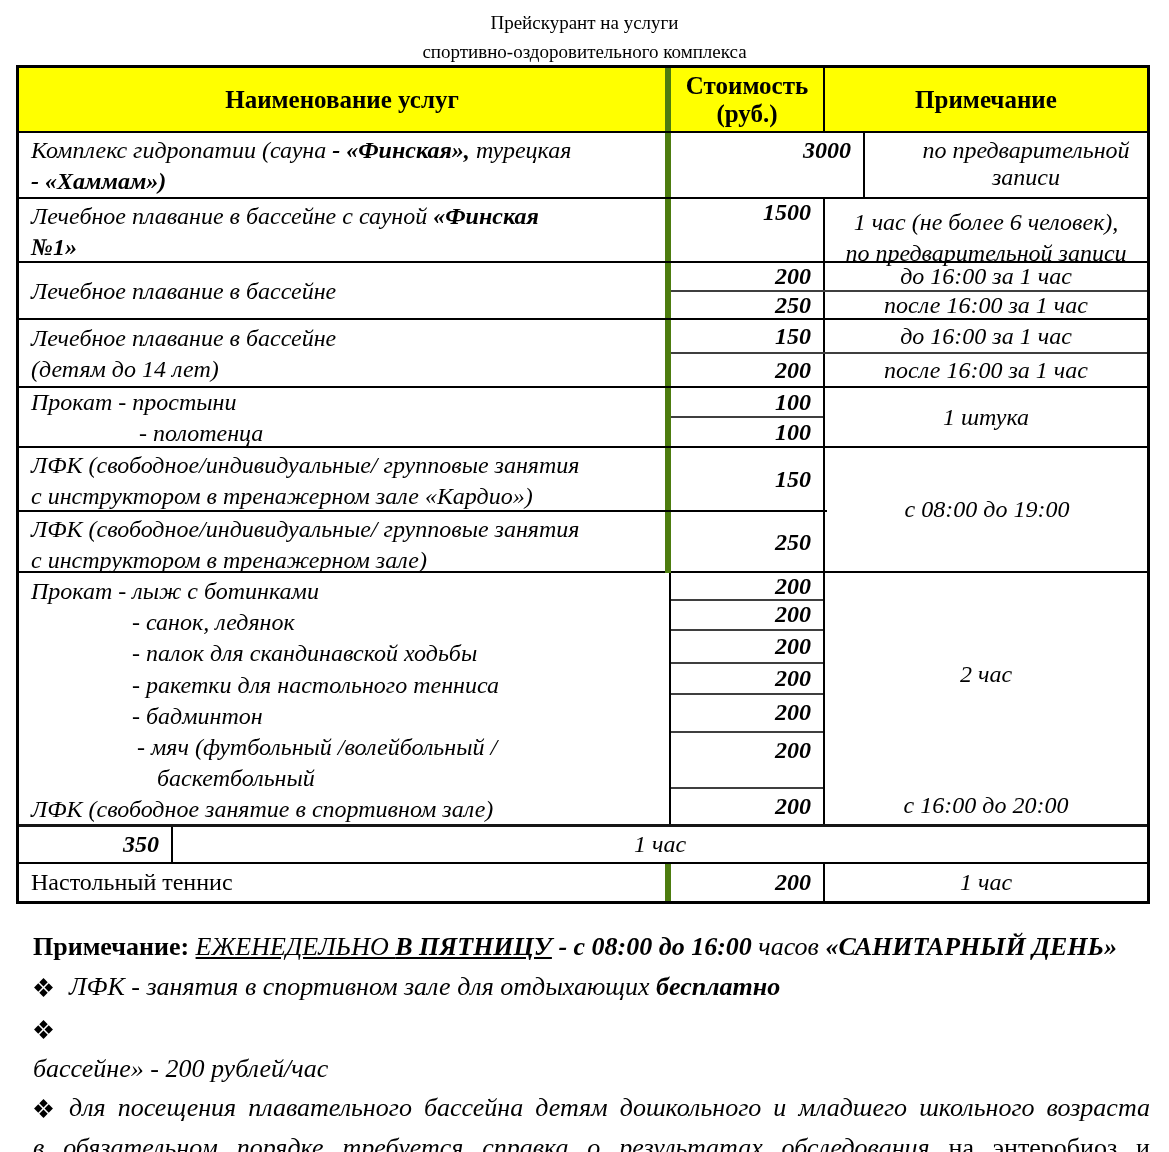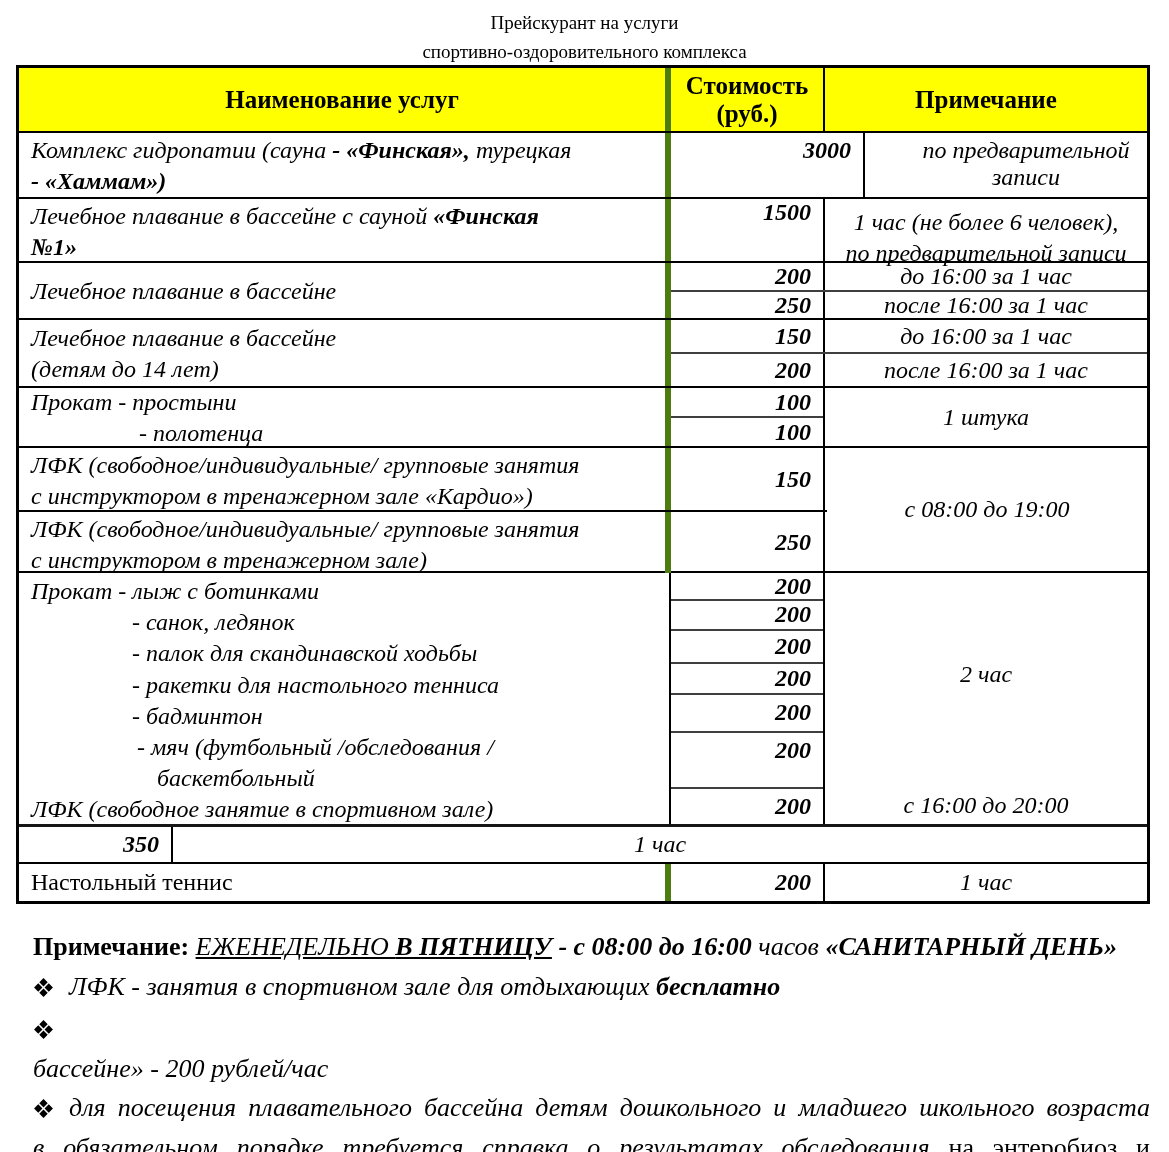--- a/index.html
+++ b/index.html
@@ -198,21 +198,21 @@
     <div class="c cnote">с 08:00 до 19:00</div>
   </div>
 
   <div class="tr r-winter">
     <div class="wnames">
       <div>Прокат -  лыж с ботинками</div>
       <div class="w-ind1">- санок, ледянок</div>
       <div class="w-ind1">- палок для скандинавской ходьбы</div>
       <div class="w-ind1">- ракетки для настольного тенниса</div>
       <div class="w-ind1">- бадминтон</div>
-      <div class="w-ind2">- мяч (футбольный /обследования /</div>
+      <div class="w-ind2">- мяч (футбольный /волейбольный /</div>
       <div class="w-ind3">баскетбольный</div>
       <div>ЛФК (свободное занятие в спортивном зале)</div>
     </div>
     <div class="wprice">
       <div class="wpc" style="height:26px">200</div>
       <div class="wpc" style="height:30px">200</div>
       <div class="wpc" style="height:34px">200</div>
       <div class="wpc" style="height:31px">200</div>
       <div class="wpc" style="height:38px">200</div>
       <div class="wpc wpc-top" style="height:57px">200</div>

